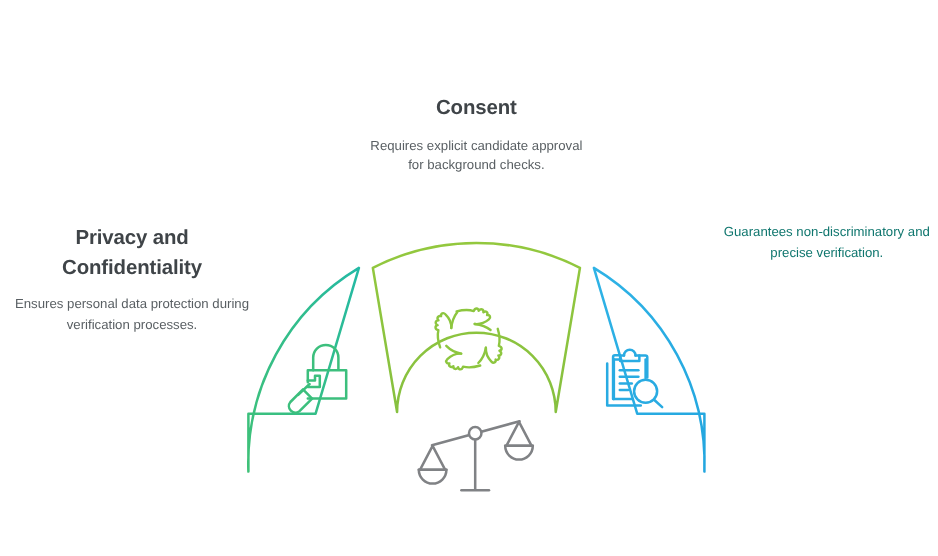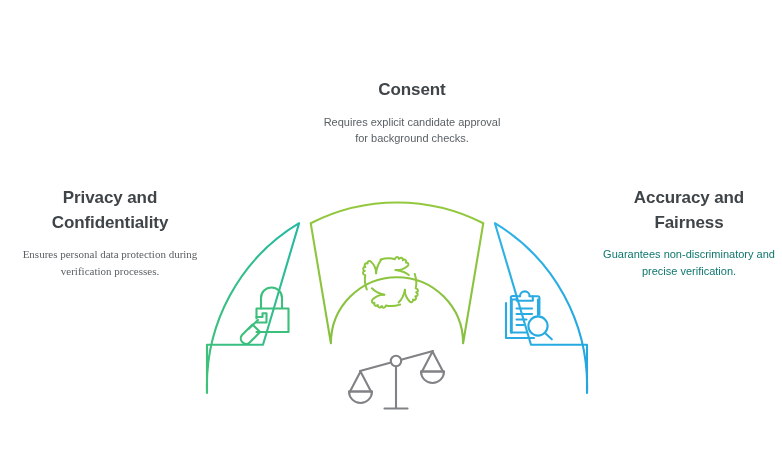--- a/index.html
+++ b/index.html
@@ -36,21 +36,21 @@
   }
   .txt-block .body {
     font-size: 11px;
     font-weight: normal;
     color: #595f63;
     line-height: 1.52;
     margin: 0;
   }
 
   #block-consent {
-    left: 312px;
+    left: 297px;
     top: 78px;
     width: 200px;
   }
   #block-consent .body { padding: 0 10px; }
 
   #block-privacy {
     left: 12px;
     top: 186px;
     width: 196px;
   }
@@ -76,25 +76,24 @@
 
 <div class="canvas">
 
   <div class="txt-block" id="block-consent">
     <div class="heading" style="color: rgb(63, 68, 72);">Consent</div>
     <div class="body" style="color: rgb(89, 95, 99);">Requires explicit candidate approval for background checks.</div>
   </div>
 
   <div class="txt-block" id="block-privacy">
     <div class="heading" style="color: rgb(63, 68, 72); text-align: center;">Privacy and Confidentiality</div>
-    <div class="body" style="color: rgb(89, 95, 99); font-family: Liberation Serif, serif;">Ensures personal data protection during verification processes.</div>
+    <div class="body" style="color: rgb(89, 95, 99);">Ensures personal data protection during verification processes.</div>
   </div>
 
   <div class="txt-block" id="block-accuracy">
-    <div class="heading" style="color: rgb(63, 68, 72);">Accuracy and Fairness</div>
     <div class="body" style="color: #0f766e;">Guarantees non-discriminatory and precise verification.</div>
   </div>
 
   <div id="diagram">
     <svg width="420" height="230" viewBox="0 0 420 230" xmlns="http://www.w3.org/2000/svg">
 
       <defs>
         <linearGradient id="gradLeft" x1="1" y1="0" x2="0" y2="1">
           <stop offset="0%" stop-color="#23b9a5"></stop>
           <stop offset="35%" stop-color="#30bd8f"></stop>

